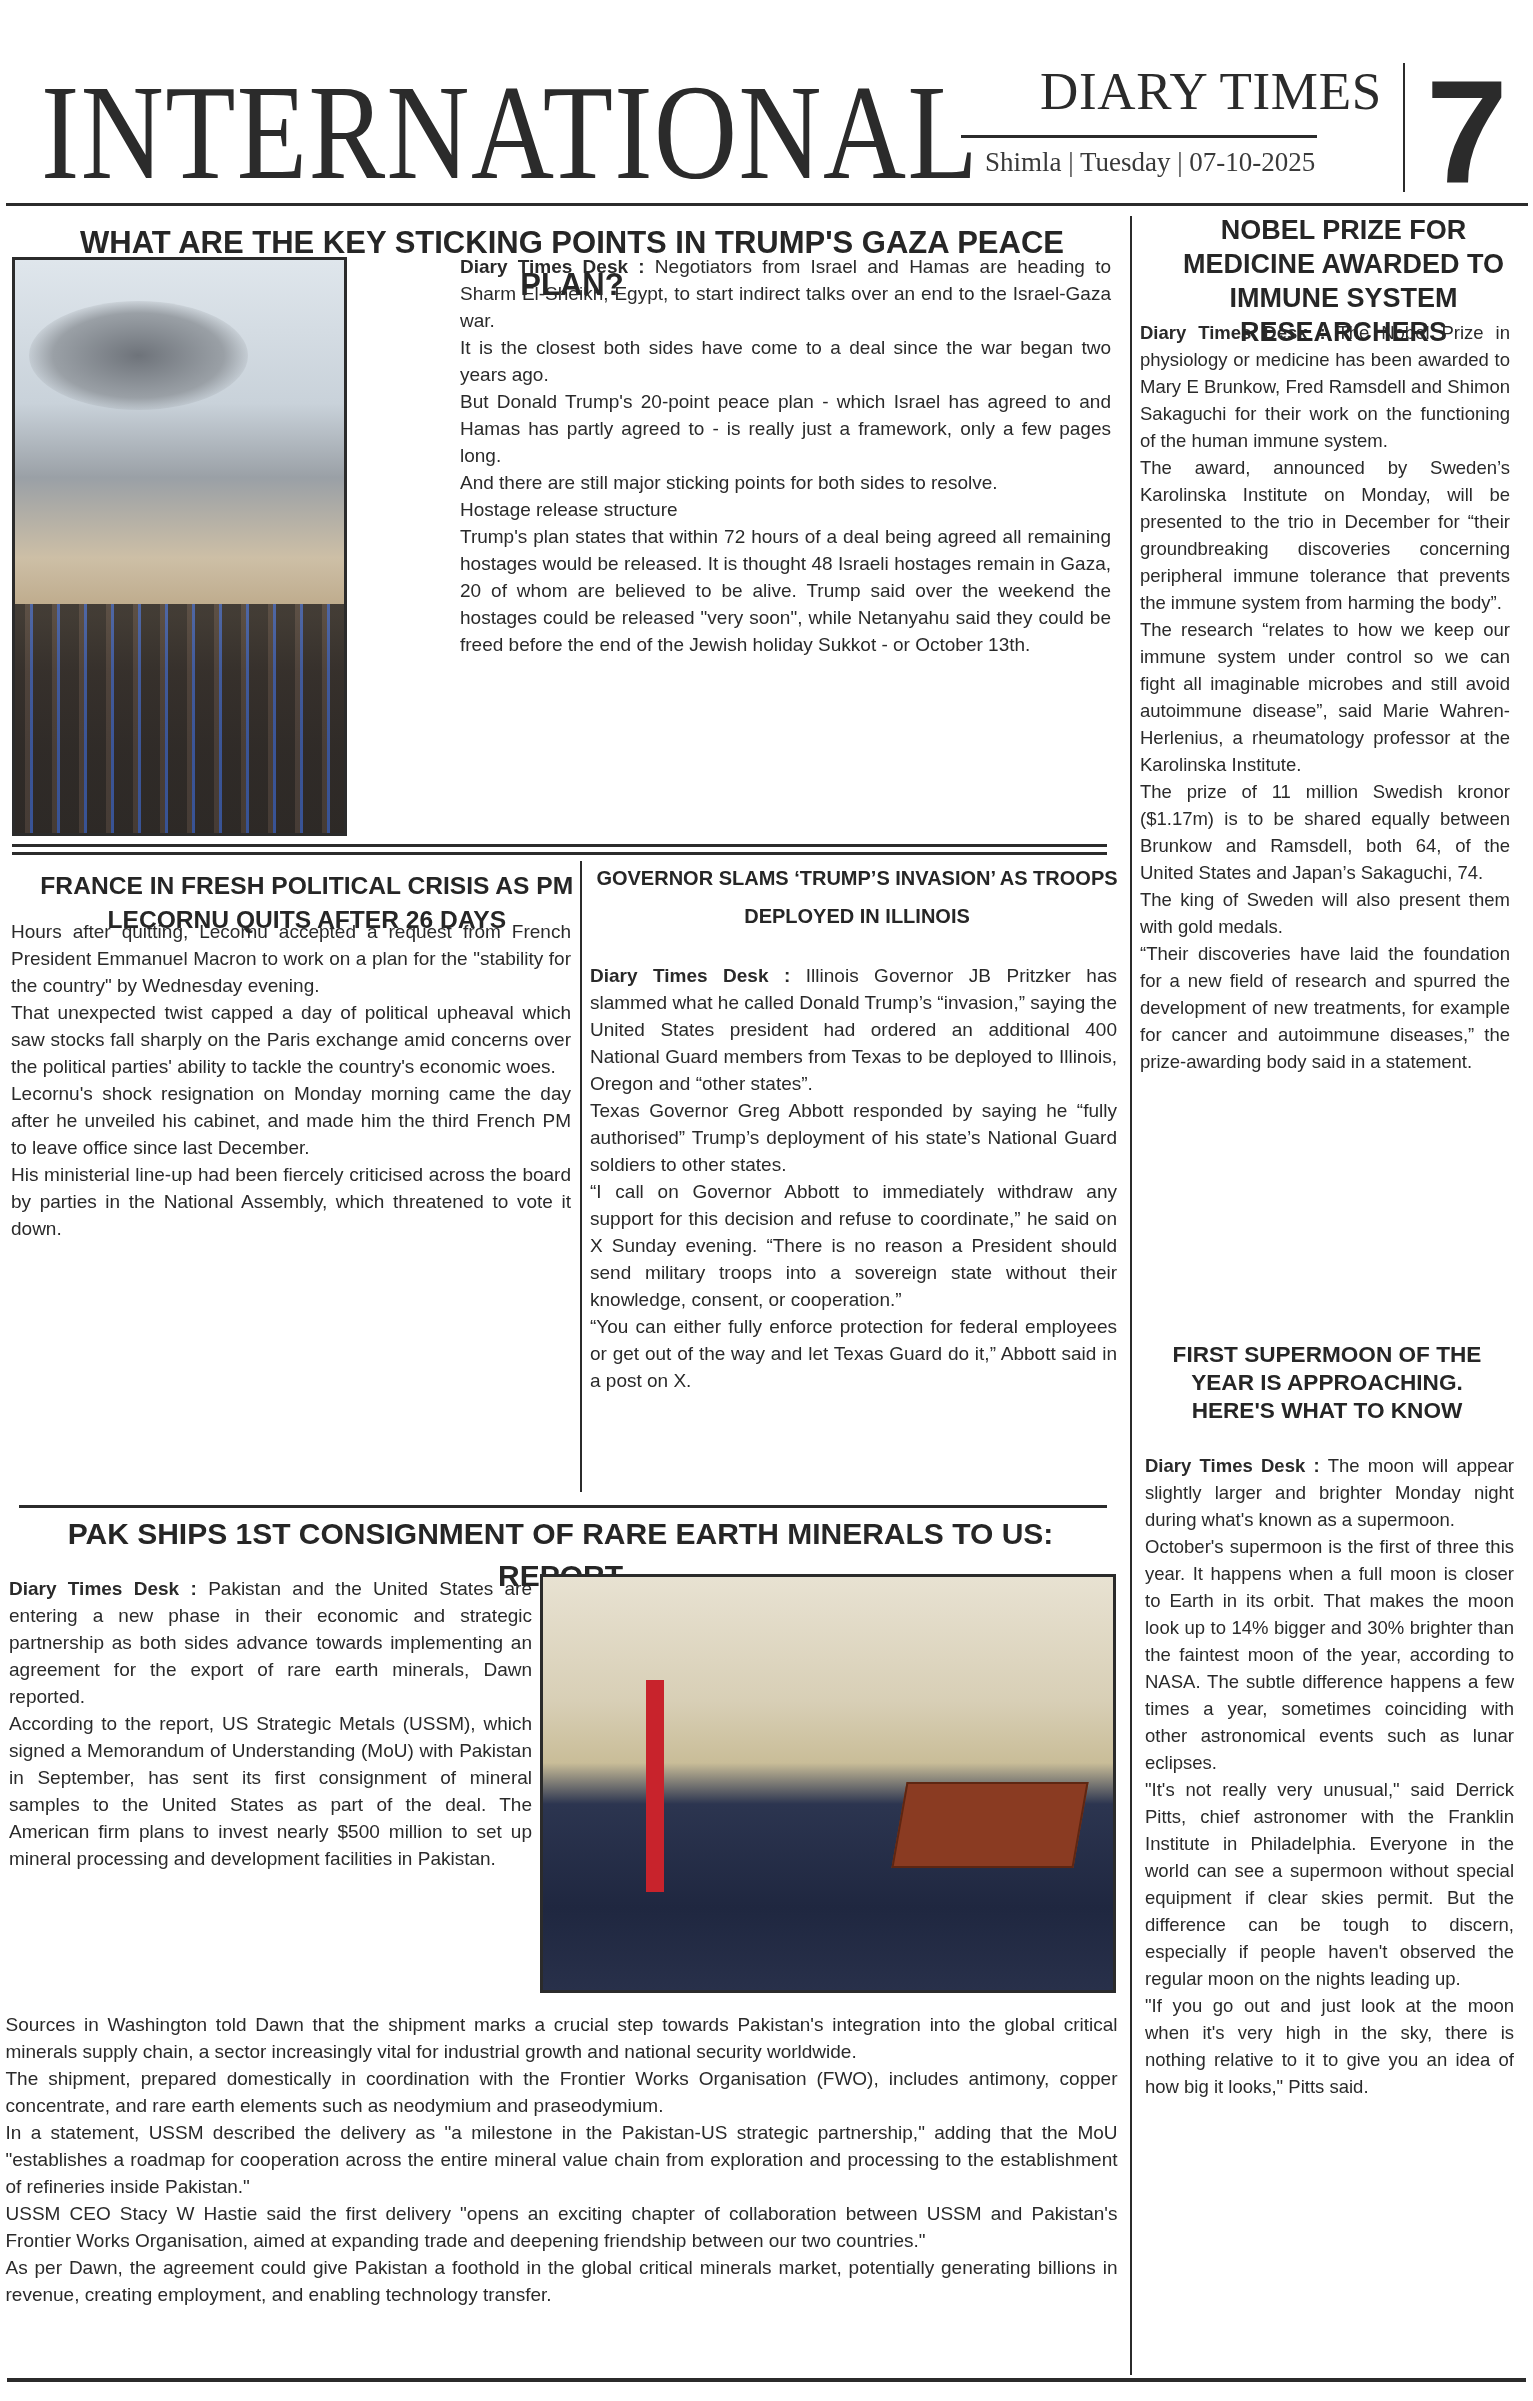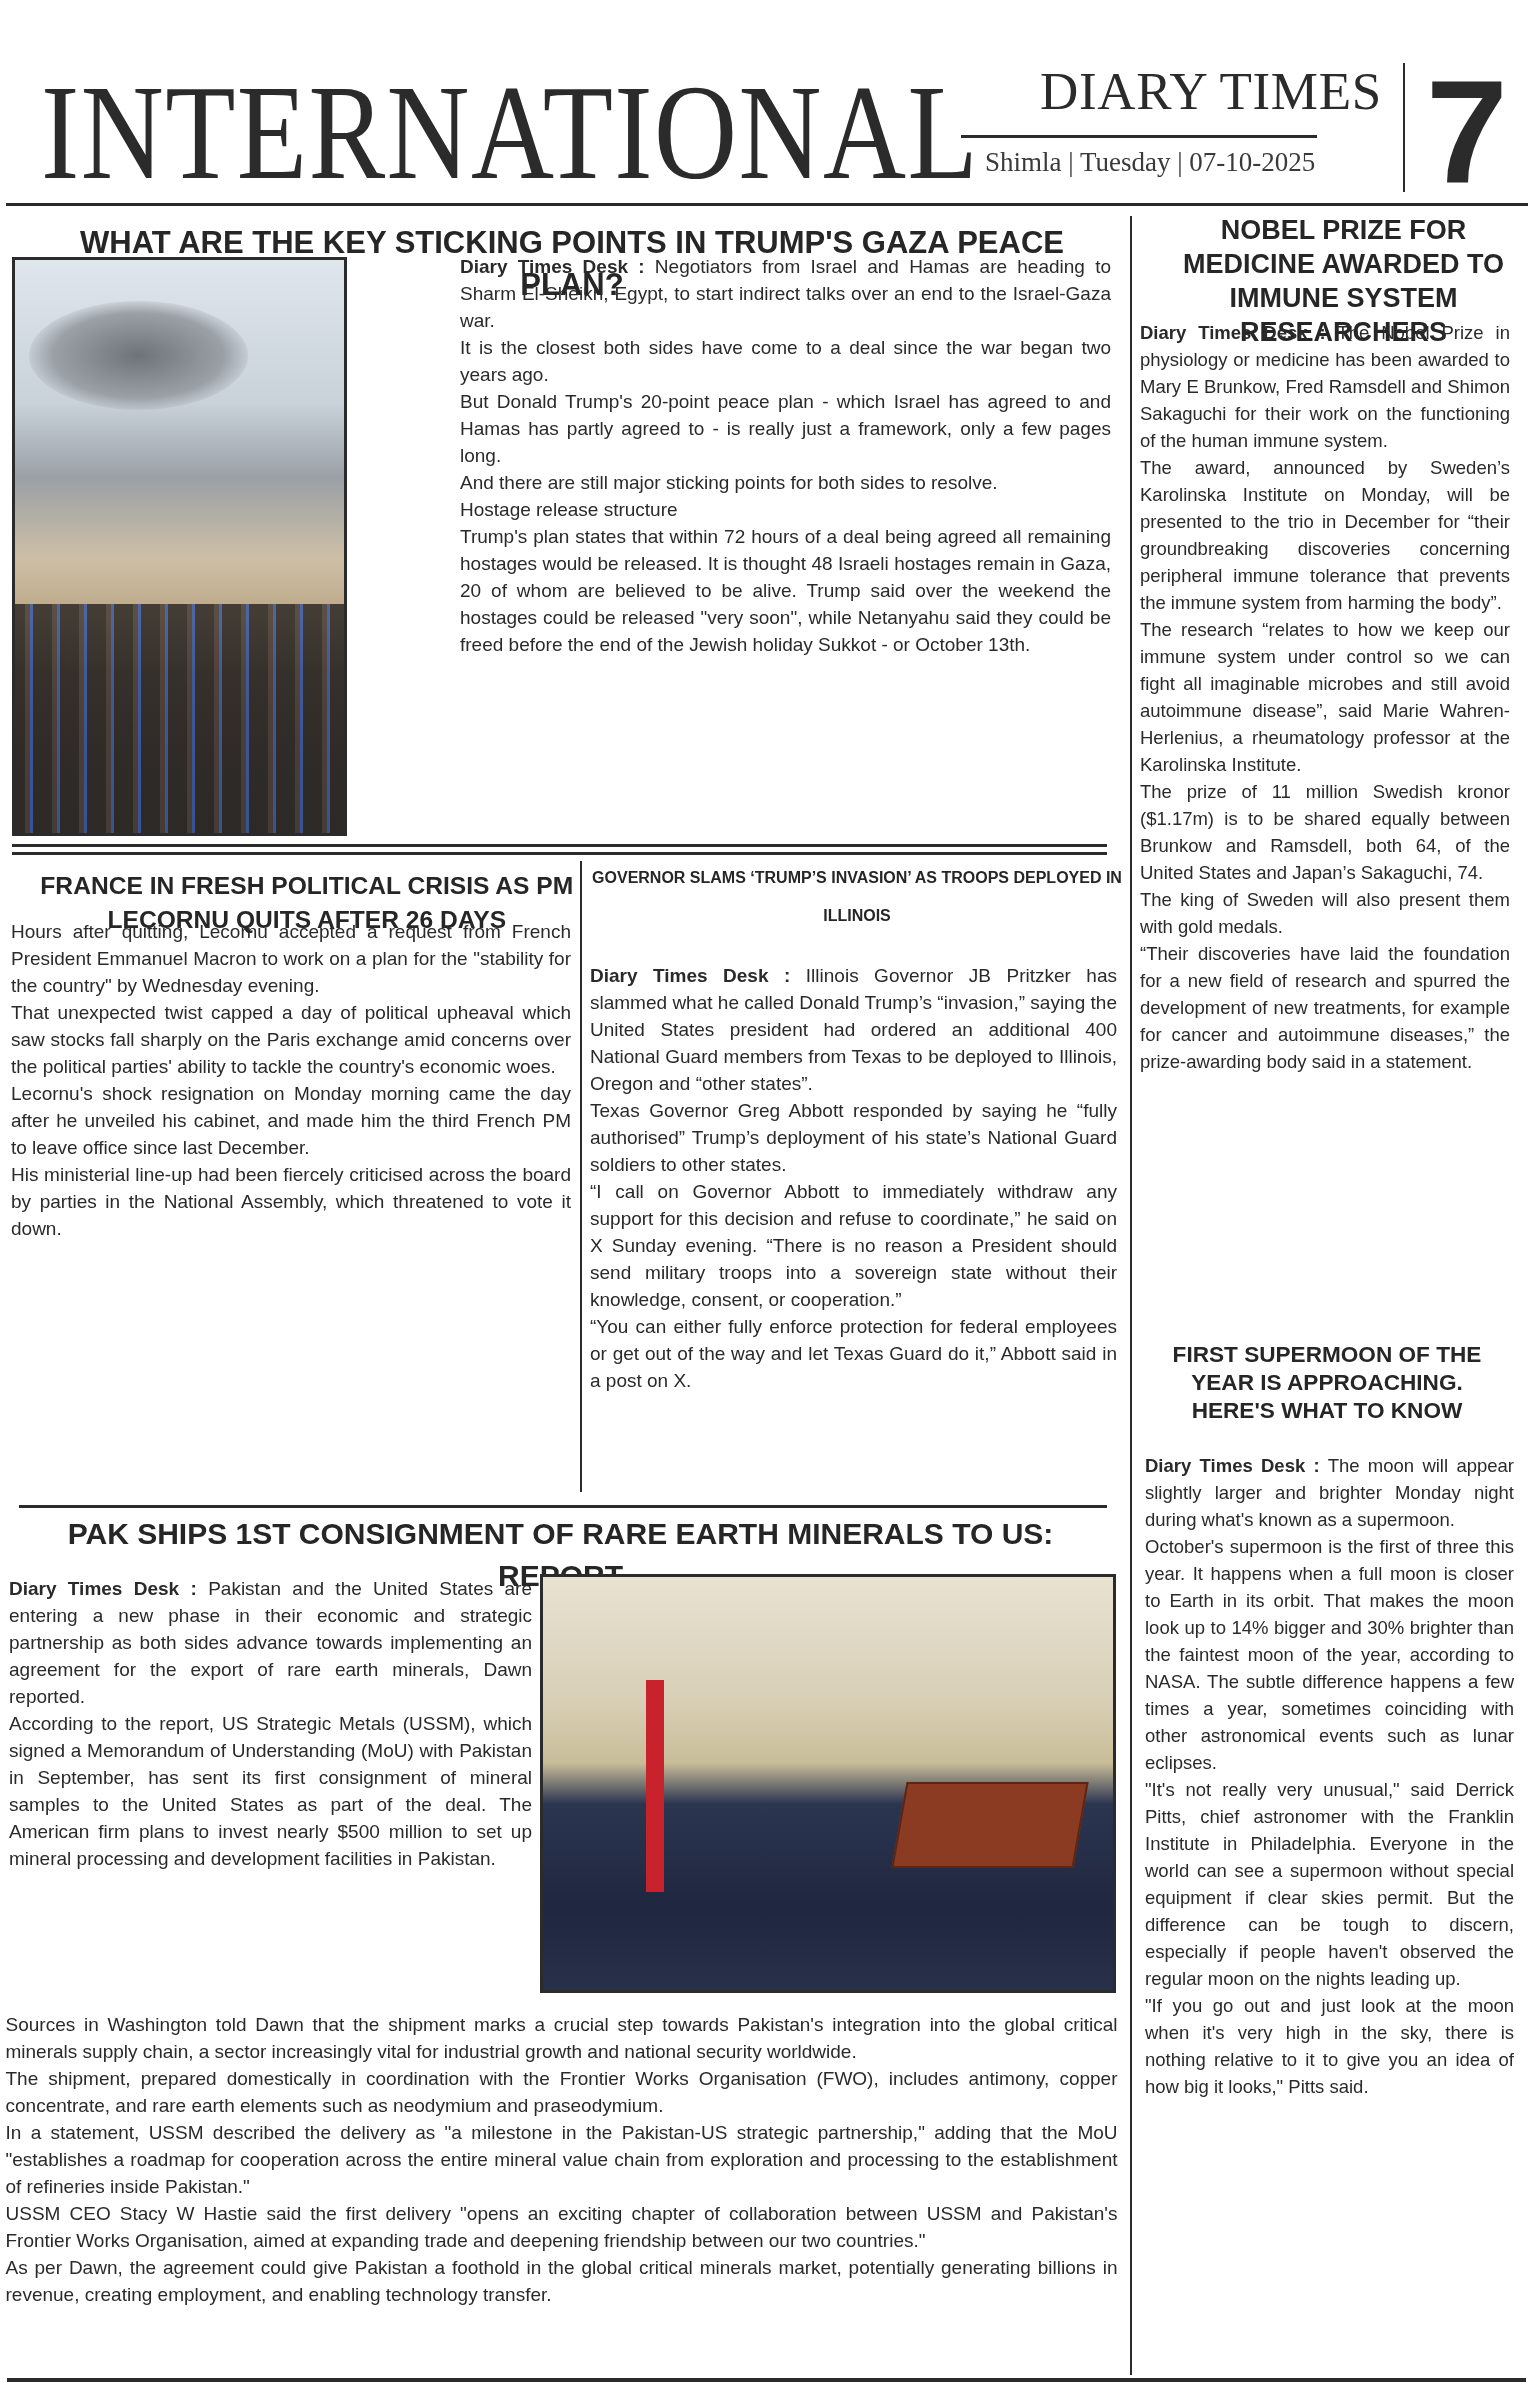--- a/index.html
+++ b/index.html
@@ -63,21 +63,21 @@
     <p>Hours after quitting, Lecornu accepted a request from French President Emmanuel Macron to work on a plan for the "stability for the country" by Wednesday evening.</p>
     <p>That unexpected twist capped a day of political upheaval which saw stocks fall sharply on the Paris exchange amid concerns over the political parties' ability to tackle the country's economic woes.</p>
     <p class="gap">Lecornu's shock resignation on Monday morning came the day after he unveiled his cabinet, and made him the third French PM to leave office since last December.</p>
     <p class="gap">His ministerial line-up had been fiercely criticised across the board by parties in the National Assembly, which threatened to vote it down.</p>
   </div>
 </article>
 
 <div class="rule" style="left:580px; top:861px; width:2.1px; height:631px;"></div>
 
 <article>
-  <h2 class="headline" style="left:590px; top:859px; width:534px; font-size:16px; line-height:38px; margin:0;">GOVERNOR SLAMS ‘TRUMP’S INVASION’ AS TROOPS DEPLOYED IN ILLINOIS</h2>
+  <h2 class="headline" style="left:590px; top:859px; width:534px; font-size:20px; line-height:38px; margin:0;">GOVERNOR SLAMS ‘TRUMP’S INVASION’ AS TROOPS DEPLOYED IN ILLINOIS</h2>
   <div class="body-text" style="left:590px; top:962px; width:527px;">
     <p><span class="lead">Diary Times Desk :</span> <span>Illinois Governor JB Pritzker has slammed what he called Donald Trump’s “invasion,” saying the United States president had ordered an additional 400 National Guard members from Texas to be deployed to Illinois, Oregon and “other states”.</span></p>
     <p>Texas Governor Greg Abbott responded by saying he “fully authorised” Trump’s deployment of his state’s National Guard soldiers to other states.</p>
     <p>“I call on Governor Abbott to immediately withdraw any support for this decision and refuse to coordinate,” he said on X Sunday evening. “There is no reason a President should send military troops into a sovereign state without their knowledge, consent, or cooperation.”</p>
     <p class="gap">“You can either fully enforce protection for federal employees or get out of the way and let Texas Guard do it,” Abbott said in a post on X.</p>
   </div>
 </article>
 
 <div class="rule" style="left:19px; top:1505px; width:1088px; height:2.7px;"></div>
 

